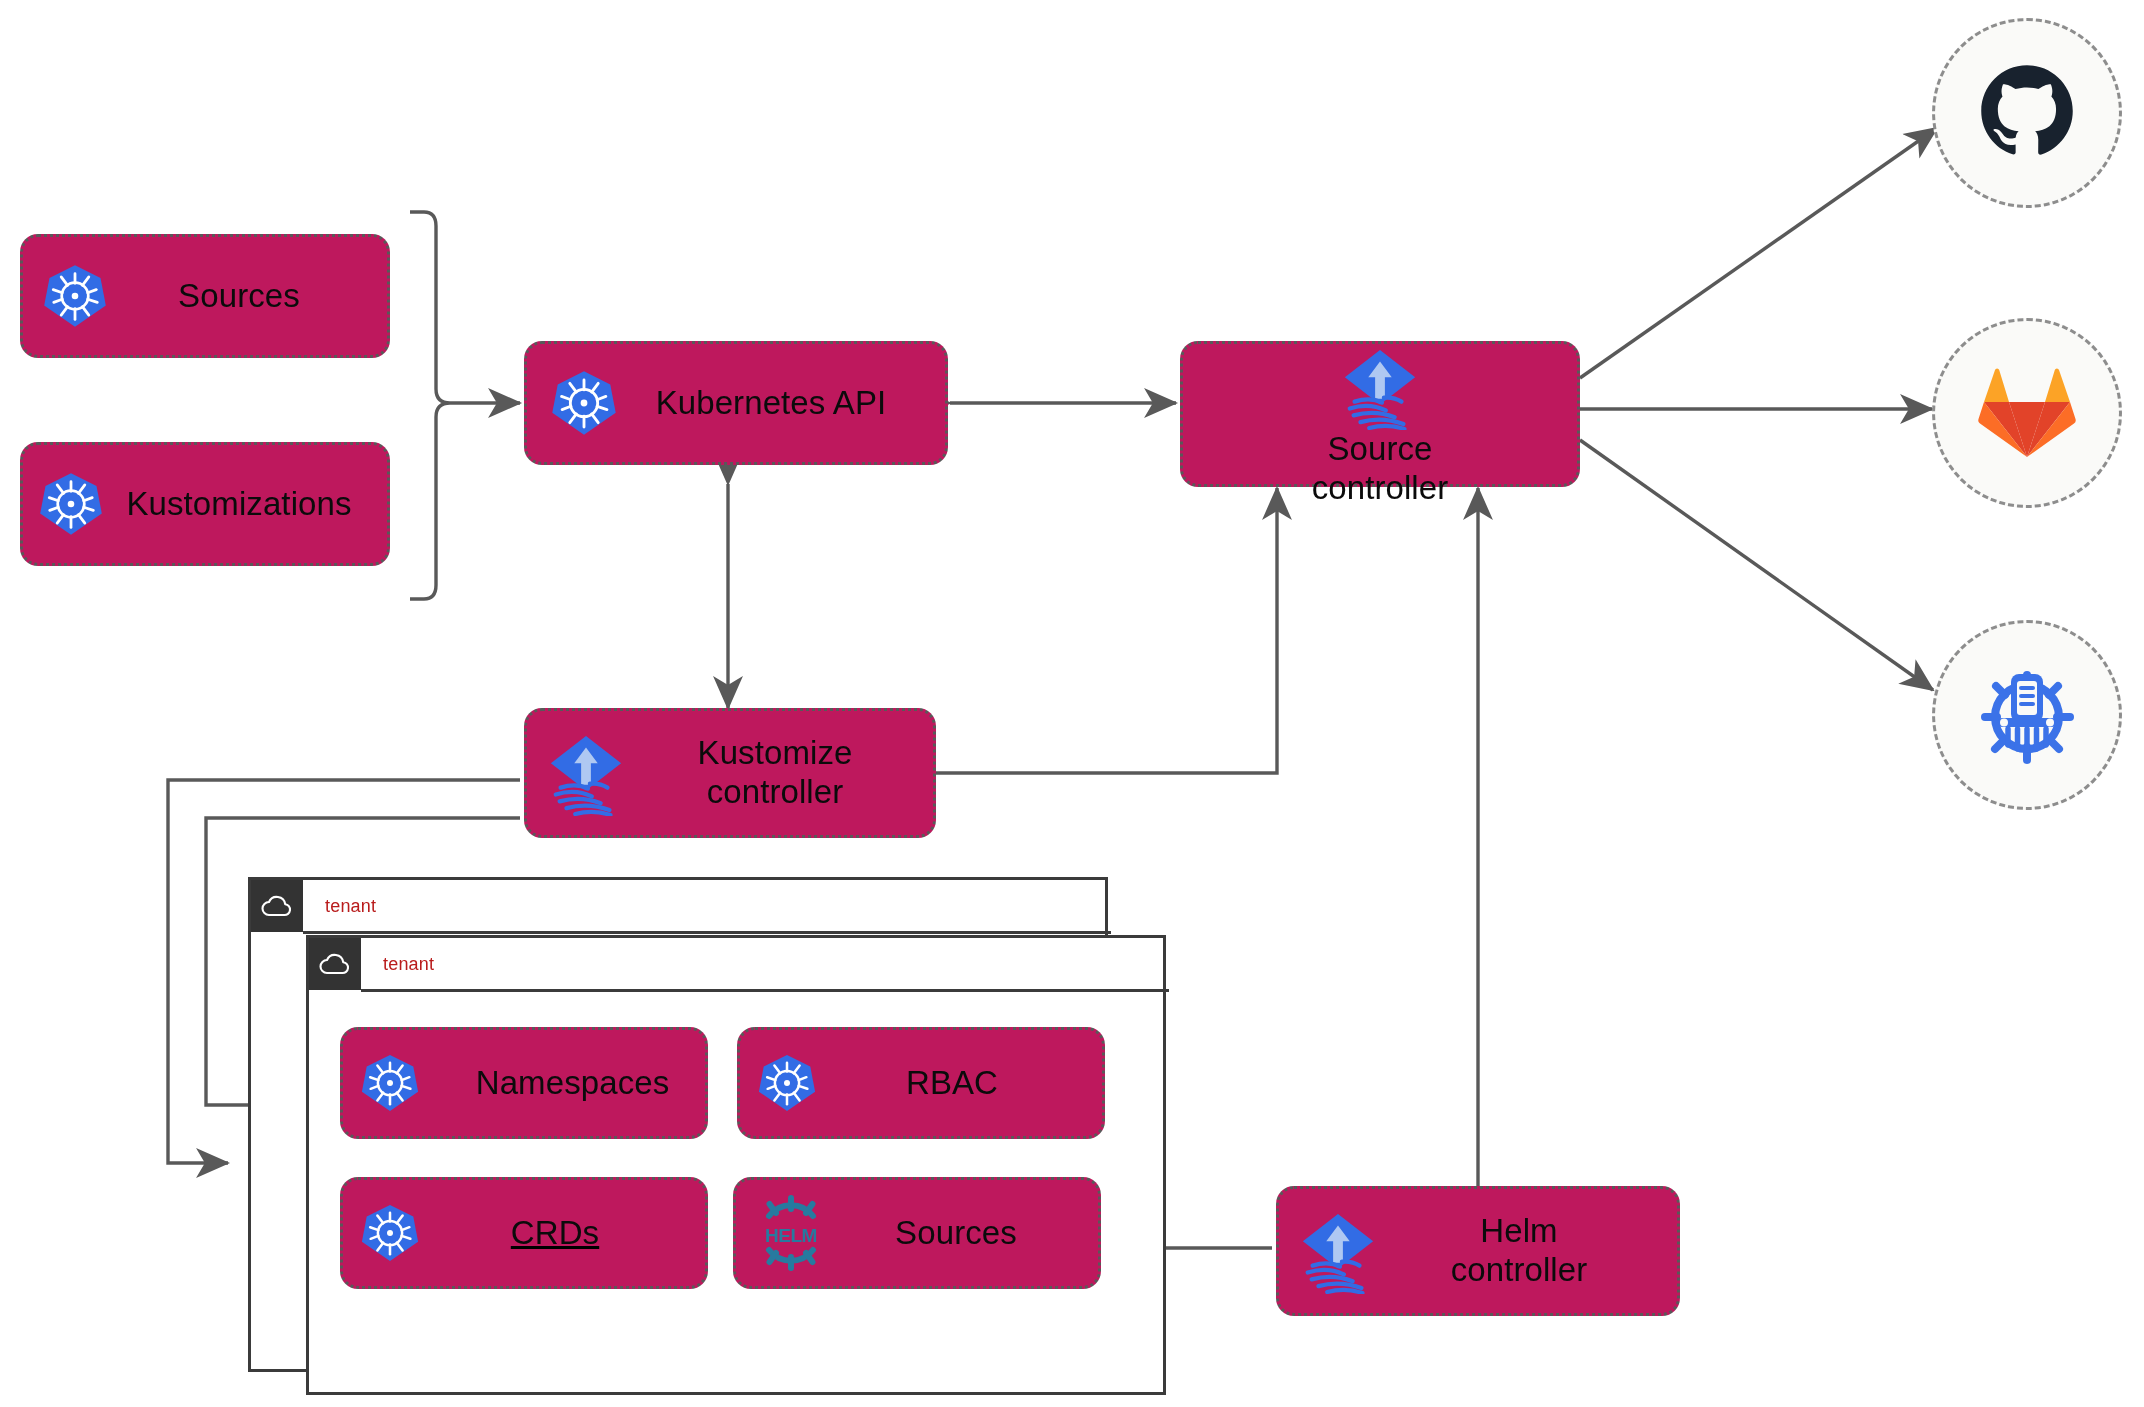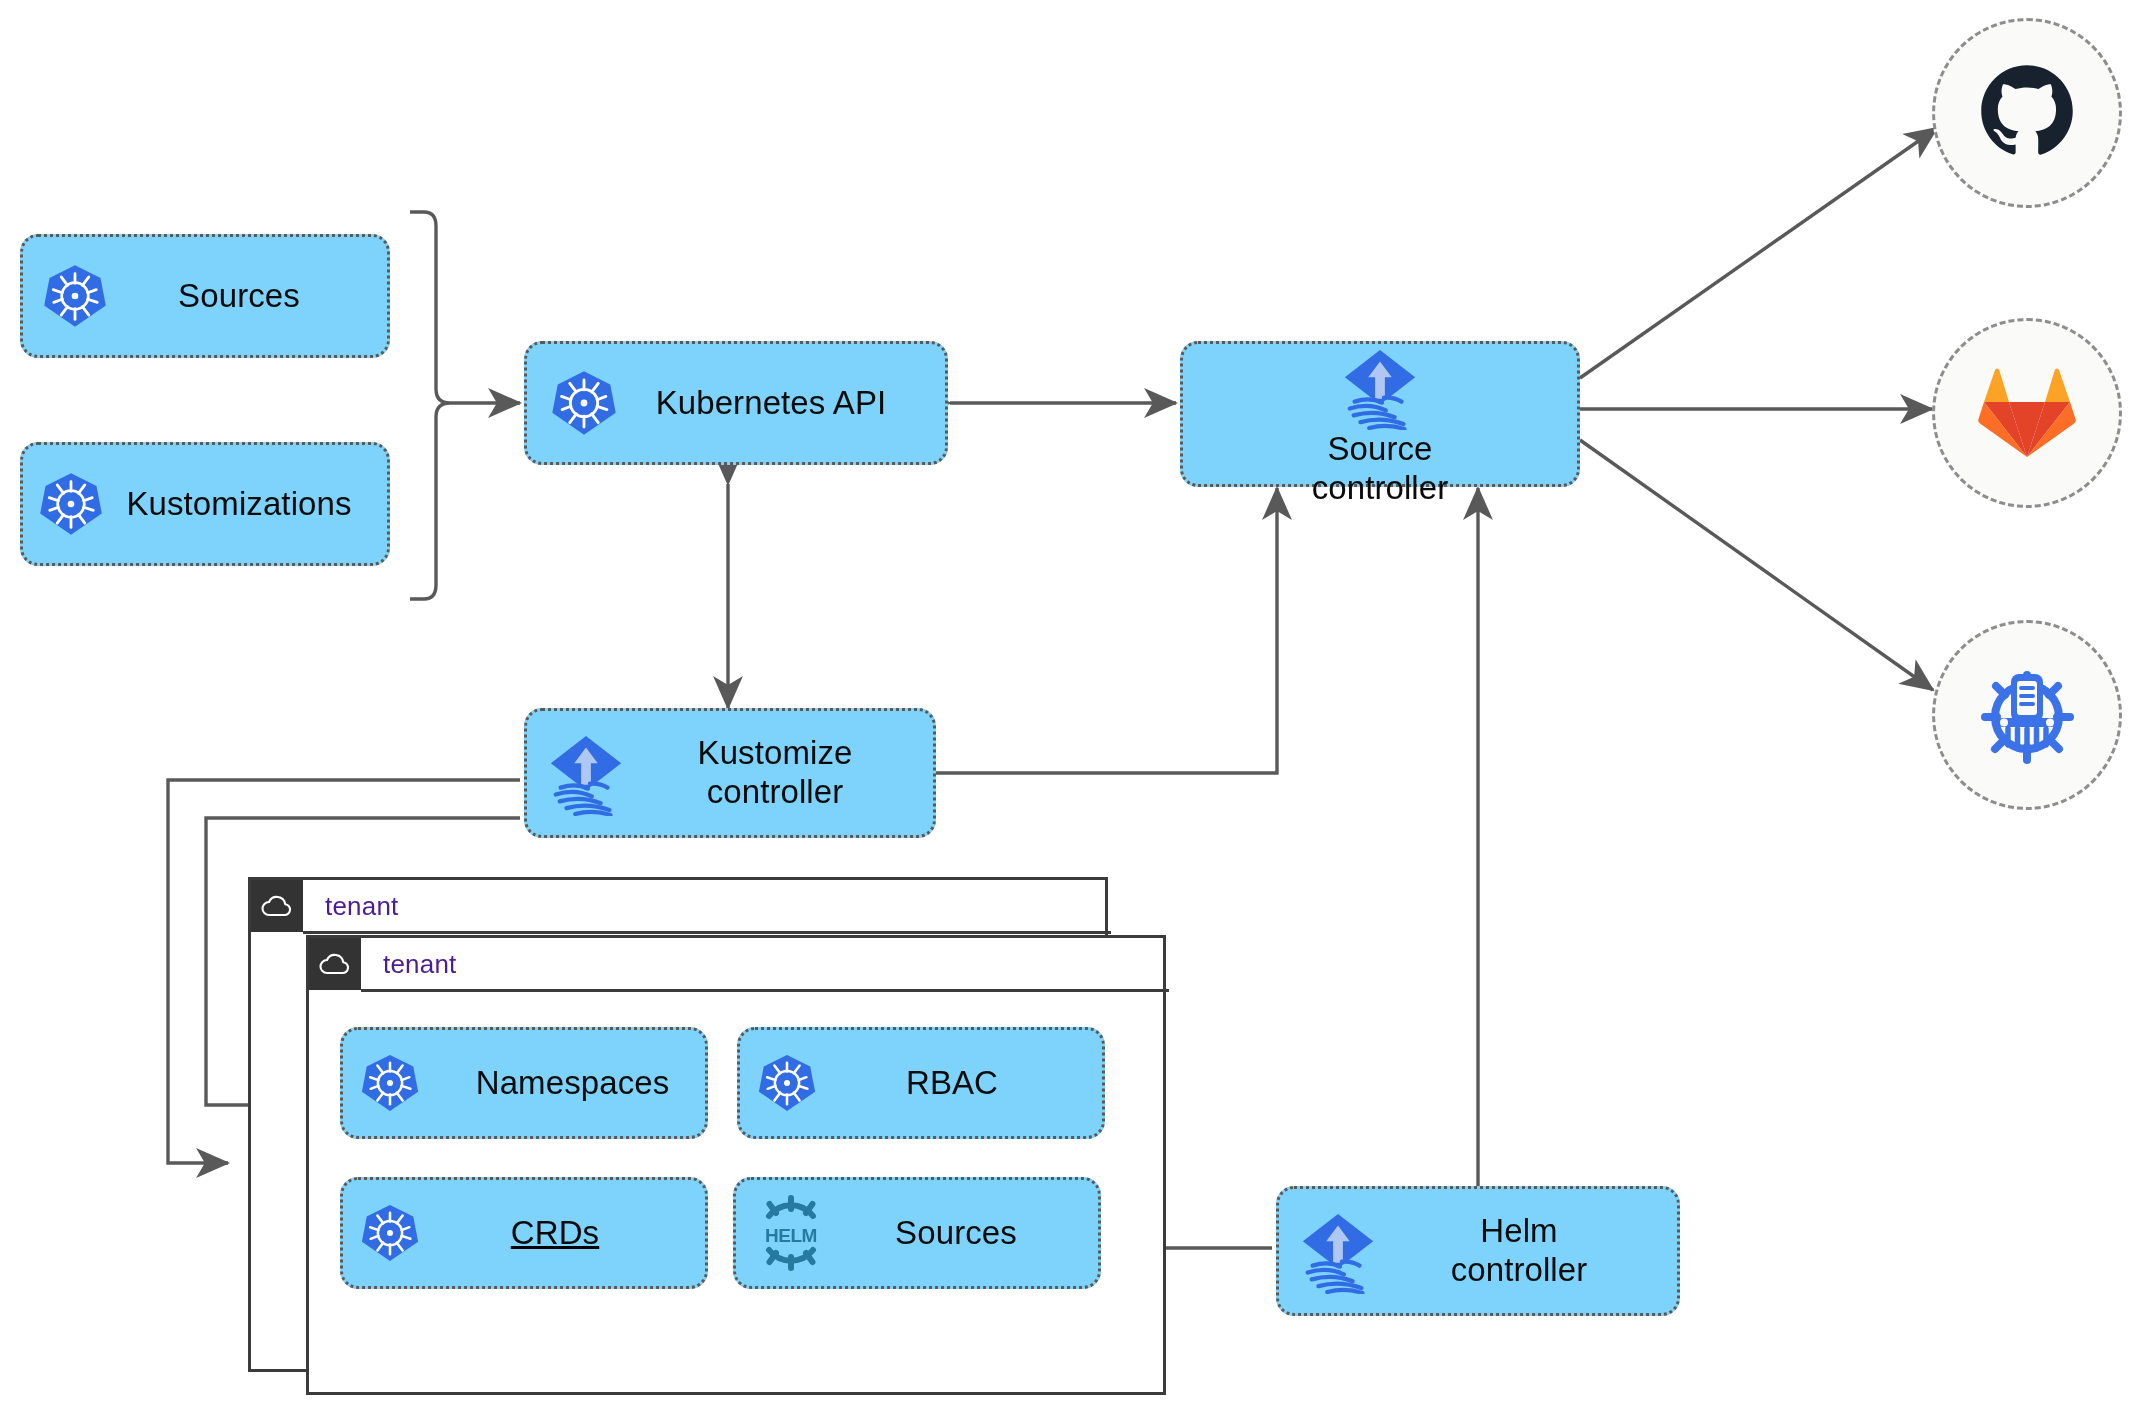--- a/index.html
+++ b/index.html
@@ -9,21 +9,21 @@
     font-family:"Liberation Sans", sans-serif;
     position:relative;
     overflow:hidden;
   }
   #canvas { position:relative; width:2144px; height:1407px; }
 
   svg#wires { position:absolute; left:0; top:0; width:2144px; height:1407px; pointer-events:none; }
 
   .node {
     position:absolute;
-    background:#7dd3fc;
+    background:#be185d;
     border:3px dotted #595959;
     border-radius:18px;
     display:flex;
     align-items:center;
     z-index:5;
   }
   .node .ico { flex:0 0 auto; display:flex; align-items:center; justify-content:center; }
   .node .lbl {
     flex:1 1 auto;
     text-align:center;
@@ -53,21 +53,21 @@
     position:absolute;
     top:0; left:0;
     height:52px;
     display:flex; align-items:center;
   }
   .tenant-chip {
     width:52px;height:52px;background:#333333;
     display:flex;align-items:center;justify-content:center;
   }
   .tenant-name {
-    font-size:26px;color:#4c1d95; margin-left:22px; letter-spacing:.2px;
+    font-size:18px;color:#b91c1c; margin-left:22px; letter-spacing:.2px;
   }
   .tenant-hdr-rule {
     position:absolute; left:52px; top:51px; height:3px; background:#3b3b3b;
   }
 </style>
 </head>
 <body>
 
 <div id="canvas">
 

